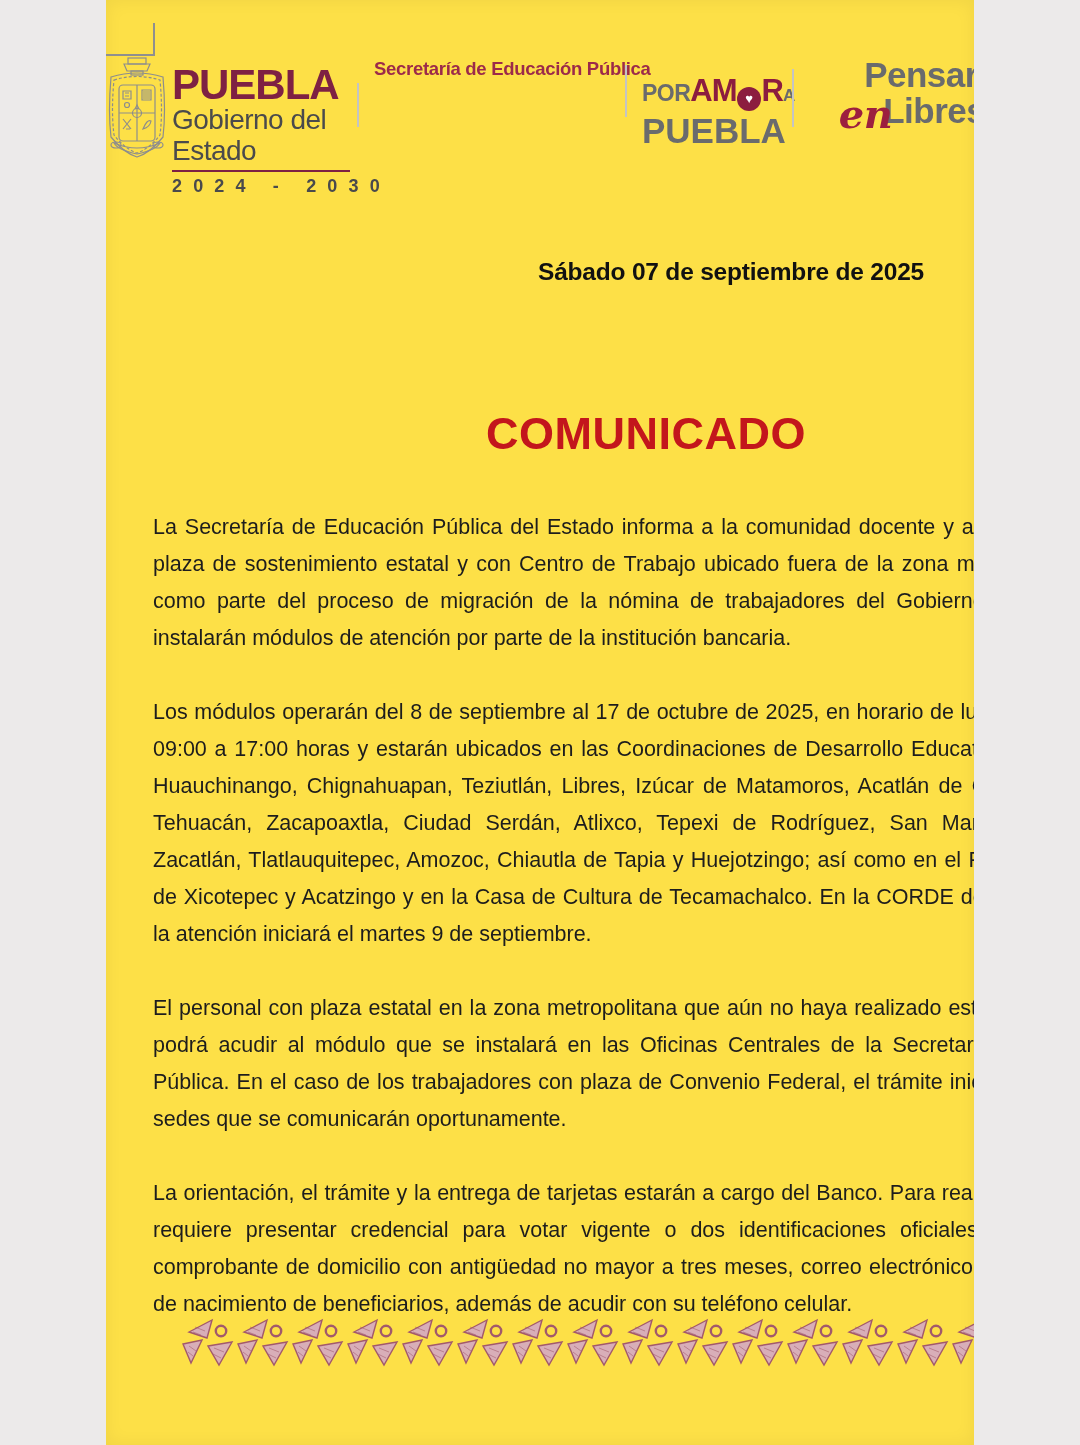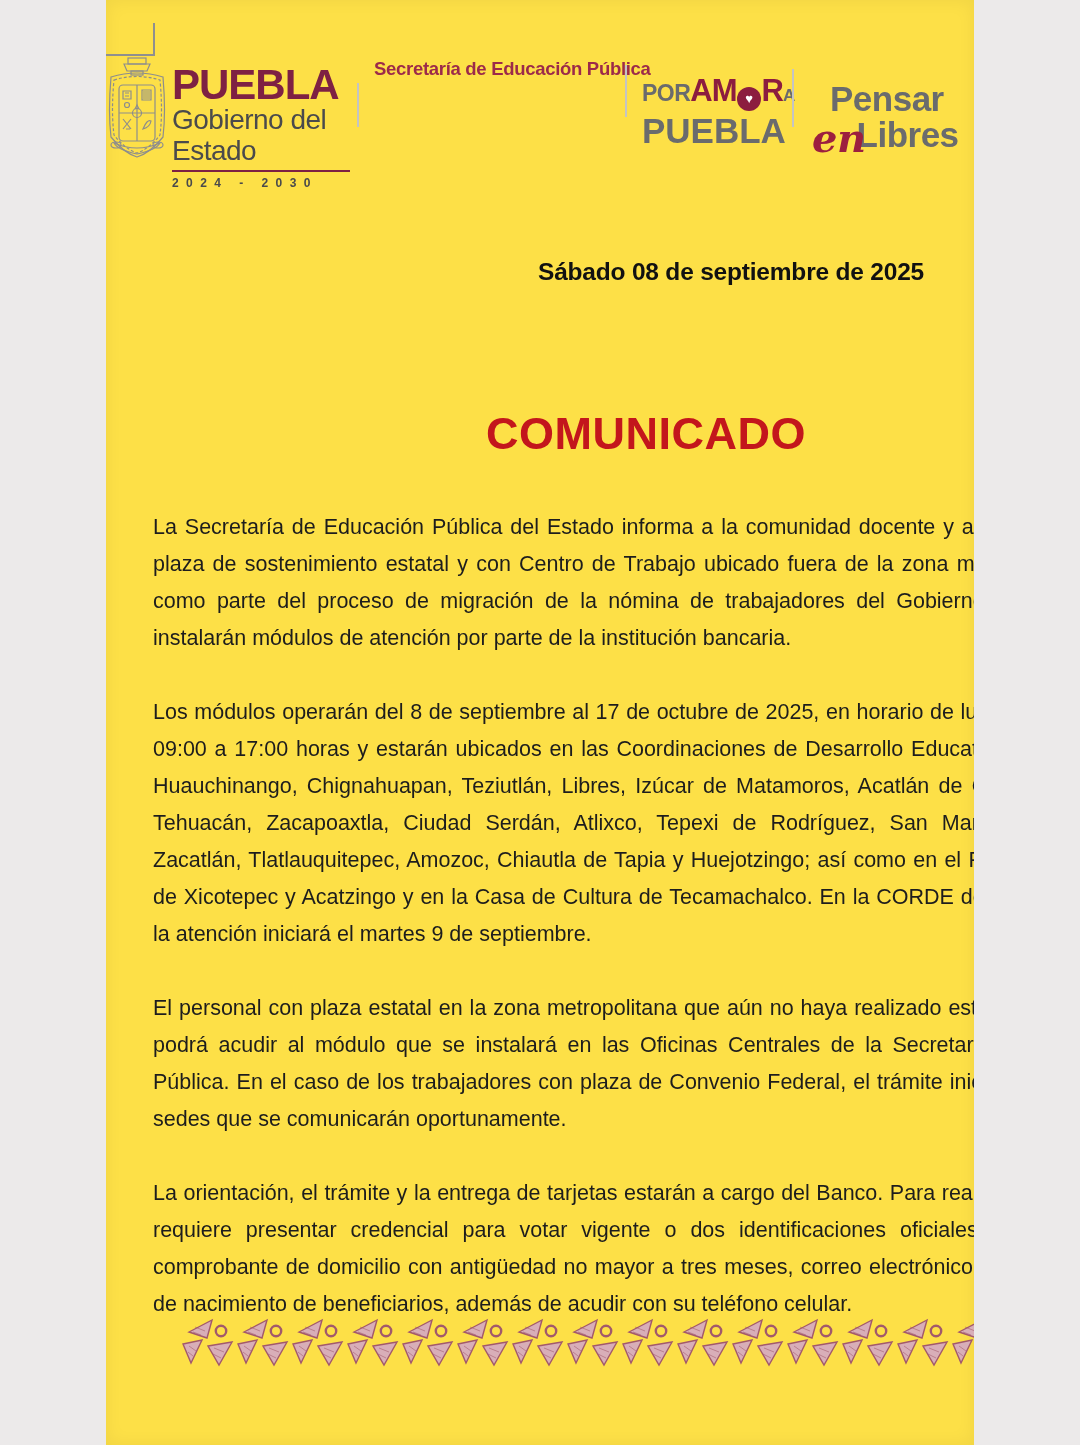--- a/index.html
+++ b/index.html
@@ -30,21 +30,21 @@
   .puebla-block { position:absolute; left:66px; top:10px; width:178px; text-align:left; }
   .puebla-word {
     font-size:42px; font-weight:800; letter-spacing:-1px;
     color:#7e2143; line-height:0.95;
   }
   .puebla-sub {
     font-size:28px; font-weight:400; color:#4a4a4c; letter-spacing:-0.5px;
     line-height:1.1; border-bottom:2.5px solid #7e2143; padding-bottom:4px;
   }
   .puebla-years {
-    font-size:12px; font-weight:700; color:#4a4a4c;
+    font-size:18px; font-weight:700; color:#4a4a4c;
     letter-spacing:0.62em; margin-top:4px; white-space:nowrap;
   }
 
   .logo-divider { position:absolute; width:2px; background:#c4c4c4; }
   .divider-1 { left:251px; top:28px; height:44px; }
   .divider-2 { left:519px; top:10px; height:52px; }
   .divider-3 { left:686px; top:14px; height:58px; }
 
   .educacion-block { position:absolute; left:268px; top:0px; width:250px; }
   .educacion-title {
@@ -62,21 +62,21 @@
   .amor-o {
     display:inline-flex; align-items:center; justify-content:center;
     width:24px; height:24px; border-radius:50%; background:#8c1d3f;
     color:#ffffff; font-size:13px; vertical-align:-2px; margin:0 0.5px;
   }
   .amor-a { font-size:17px; font-weight:600; color:#6a6b6d; }
   .amor-line2 {
     font-size:35px; font-weight:800; color:#6a6b6d; letter-spacing:0px; margin-top:2px;
   }
 
-  .pensar-block { position:absolute; left:706px; top:28px; width:200px; line-height:0.92; }
+  .pensar-block { position:absolute; left:706px; top:4px; width:200px; text-align:center; line-height:0.92; }
   .pensar-line1 { font-size:35px; font-weight:800; color:#6a6b6d; letter-spacing:-0.5px; padding-left:18px;}
   .pensar-line2 { font-size:35px; font-weight:800; color:#6a6b6d; letter-spacing:-0.5px; white-space:nowrap; }
   .en-script {
     color:#9c1f3f; font-style:italic; font-weight:700; font-size:40px;
     font-family:"DejaVu Serif", serif;
     margin-right:-9px; position:relative; top:5px; z-index:2;
   }
 
   
   .date-line {
@@ -166,21 +166,21 @@
     <div class="logo-divider divider-3"></div>
 
     <div class="pensar-block">
       <div class="pensar-line1">Pensar</div>
       <div class="pensar-line2">
         <span class="en-script">en</span><span>Libres</span>
       </div>
     </div>
   </div>
 
-  <div class="date-line">Sábado 08 de septiembre de 2025</div>
+  <div class="date-line">Sábado 07 de septiembre de 2025</div>
 
   <div class="doc-title">COMUNICADO</div>
 
   <div class="doc-body">
     <p>La Secretaría de Educación Pública del Estado informa a la comunidad docente y administrativa con plaza de sostenimiento estatal y con Centro de Trabajo ubicado fuera de la zona metropolitana, que como parte del proceso de migración de la nómina de trabajadores del Gobierno del Estado se instalarán módulos de atención por parte de la institución bancaria.</p>
     <p>Los módulos operarán del 8 de septiembre al 17 de octubre de 2025, en horario de lunes a viernes de 09:00 a 17:00 horas y estarán ubicados en las Coordinaciones de Desarrollo Educativo (CORDE) de Huauchinango, Chignahuapan, Teziutlán, Libres, Izúcar de Matamoros, Acatlán de Osorio, Tepeaca, Tehuacán, Zacapoaxtla, Ciudad Serdán, Atlixco, Tepexi de Rodríguez, San Martín Texmelucan, Zacatlán, Tlatlauquitepec, Amozoc, Chiautla de Tapia y Huejotzingo; así como en el Palacio Municipal de Xicotepec y Acatzingo y en la Casa de Cultura de Tecamachalco. En la CORDE de Tlatlauquitepec la atención iniciará el martes 9 de septiembre.</p>
     <p>El personal con plaza estatal en la zona metropolitana que aún no haya realizado este procedimiento, podrá acudir al módulo que se instalará en las Oficinas Centrales de la Secretaría de Educación Pública. En el caso de los trabajadores con plaza de Convenio Federal, el trámite iniciará en fechas y sedes que se comunicarán oportunamente.</p>
     <p>La orientación, el trámite y la entrega de tarjetas estarán a cargo del Banco. Para realizar el trámite se requiere presentar credencial para votar vigente o dos identificaciones oficiales con fotografía, comprobante de domicilio con antigüedad no mayor a tres meses, correo electrónico, nombre y fecha de nacimiento de beneficiarios, además de acudir con su teléfono celular.</p>
   </div>
 

